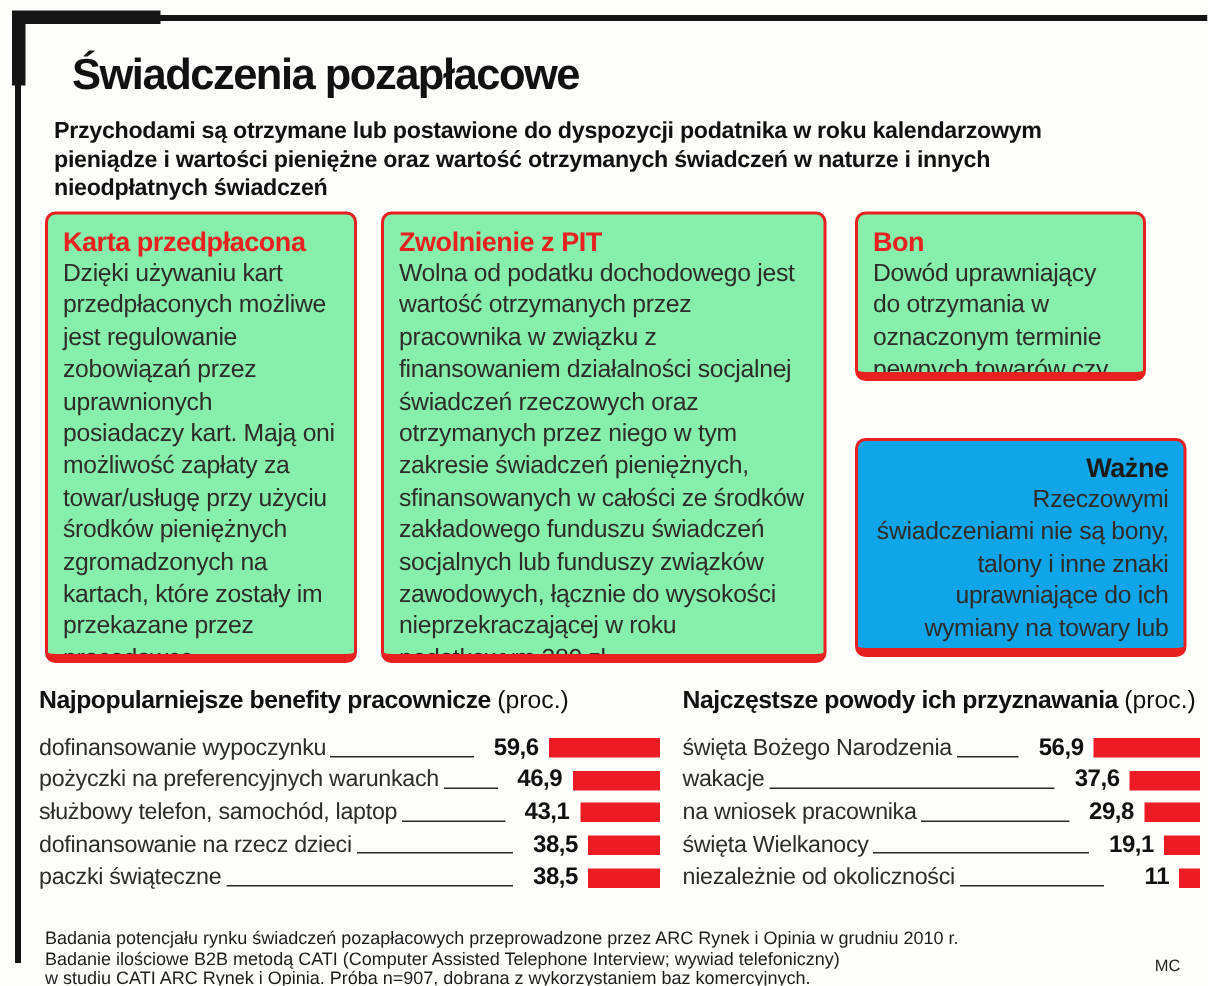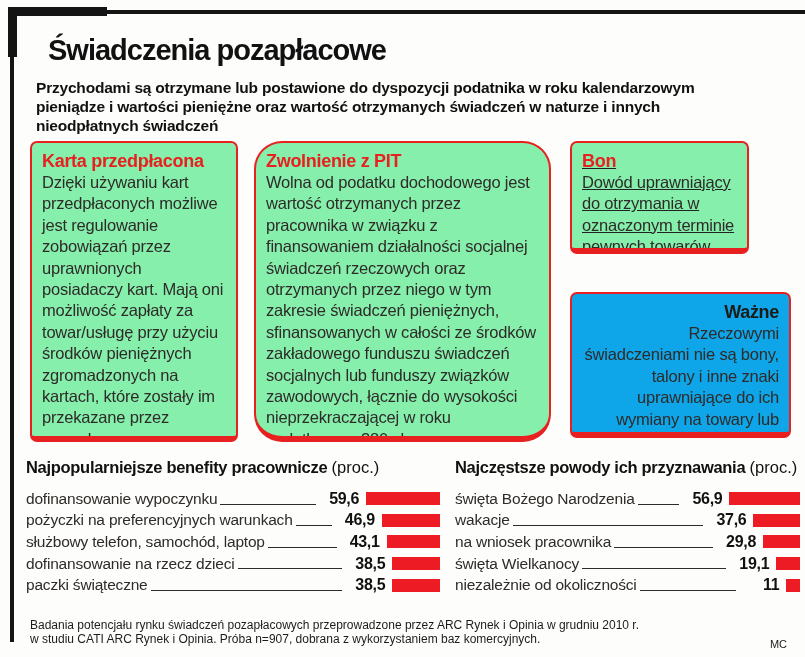--- a/index.html
+++ b/index.html
@@ -36,22 +36,22 @@
   .card-title{
     font-size:18px;font-weight:bold;color:#e8201f;
     letter-spacing:-0.3px;line-height:22px;
   }
   .card-body{
     font-size:16.5px;line-height:21.4px;color:#2e2b28;letter-spacing:-0.2px;
   }
   .card.highlight{background:#0ea5e9;text-align:right;}
   .card.highlight .card-title{color:#1d1b18;}
   #card-1{left:30px;top:141px;width:208px;height:301px;}
-  #card-2{left:254px;top:141px;width:297px;height:301px;border-radius:28px;}
-  #card-3{left:570px;top:141px;width:179px;height:113px;text-decoration:underline;}
+  #card-2{left:254px;top:141px;width:297px;height:301px;}
+  #card-3{left:570px;top:141px;width:194px;height:113px;}
   #card-4{left:570px;top:292px;width:221px;height:146px;}
 
   
   .chart{position:absolute;top:458px;}
   #chart-left{left:26px;width:414px;}
   #chart-right{left:455px;width:345px;}
   .chart-title{
     font-size:16.5px;font-weight:bold;color:#111;
     letter-spacing:-0.3px;margin-bottom:11px;white-space:nowrap;
   }
@@ -189,15 +189,16 @@
         <span class="row-label">niezależnie od okoliczności</span>
         <span class="leader"></span>
         <span class="row-value">11</span>
         <span class="bar" style="width: 13.6px; background: rgb(237, 28, 36);"></span>
       </div>
     </div>
 </section>
 
 <footer class="footer">
   <div>Badania potencjału rynku świadczeń pozapłacowych przeprowadzone przez ARC Rynek i Opinia w grudniu 2010 r.</div>
+  <div>Badanie ilościowe B2B metodą CATI (Computer Assisted Telephone Interview; wywiad telefoniczny)</div>
   <div>w studiu CATI ARC Rynek i Opinia. Próba n=907, dobrana z wykorzystaniem baz komercyjnych.</div>
 </footer>
 <div class="credit">MC</div>
 
 </body></html>

